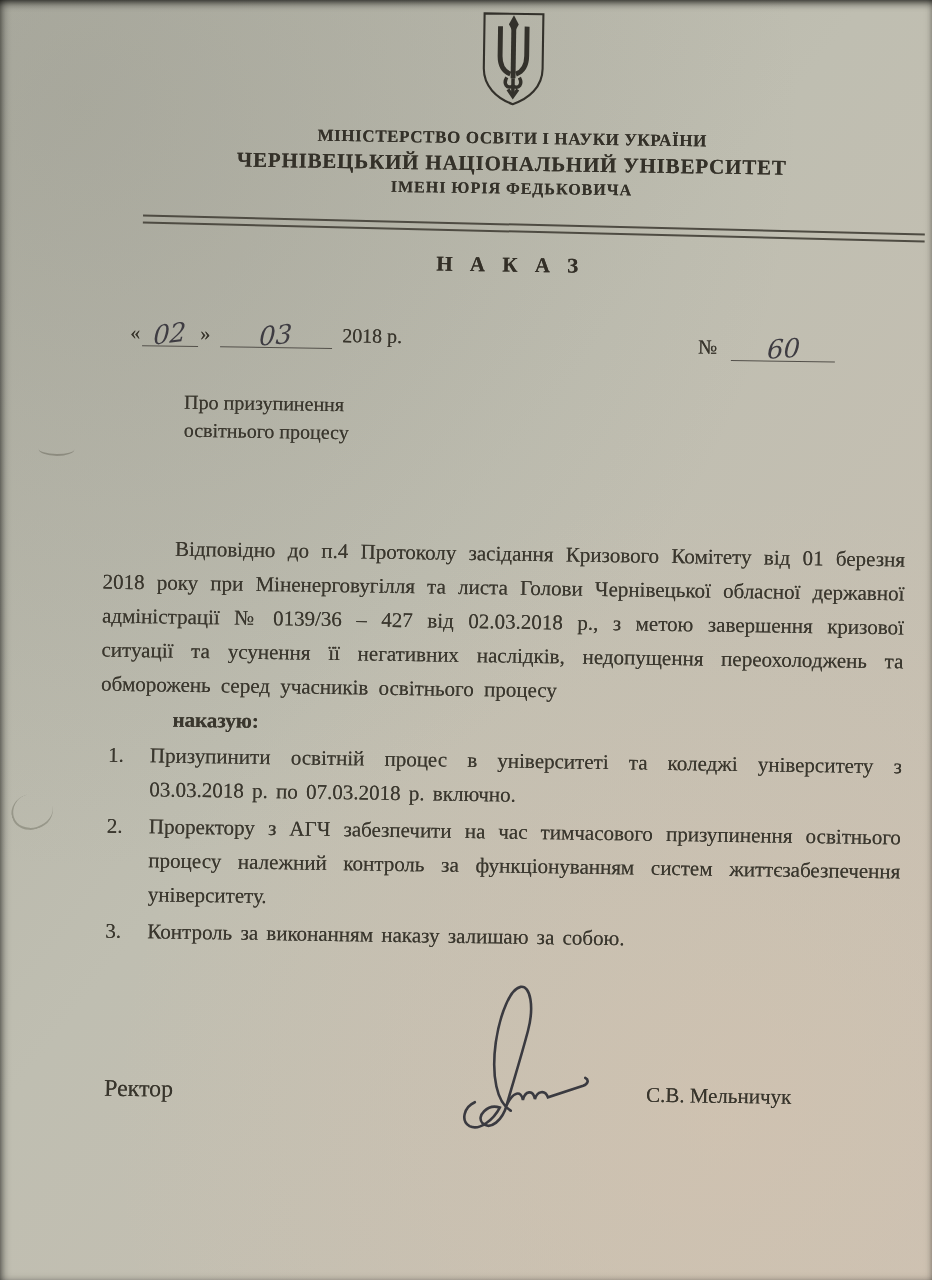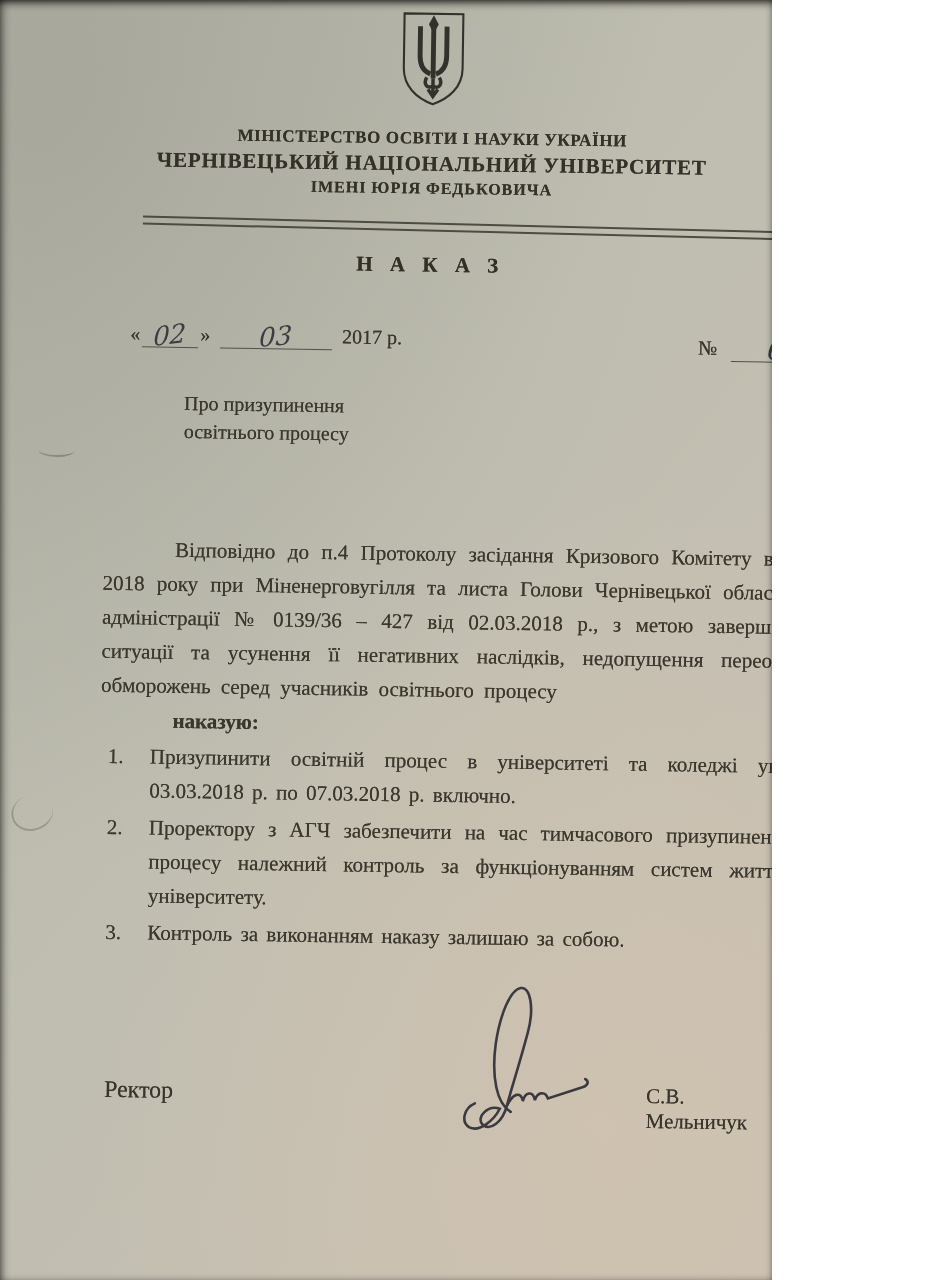--- a/index.html
+++ b/index.html
@@ -1,17 +1,17 @@
 <!DOCTYPE html>
 <html><head>
 <meta charset="utf-8">
 <style>
   html,body{margin:0;padding:0;width:948px;height:1280px;overflow:hidden;}
   .photo{
-    position:relative;width:772px;height:1280px;overflow:hidden;
+    position:relative;width:932px;height:1280px;overflow:hidden;
     background:
       radial-gradient(120% 90% at 78% 88%, rgba(213,196,176,0.55), rgba(213,196,176,0) 55%),
       radial-gradient(130% 100% at 8% 8%, rgba(138,138,128,0.28), rgba(138,138,128,0) 60%),
       linear-gradient(128deg,#b1b1a5 0%, #bfbeb1 45%, #cac0b2 100%);
     font-family:"Liberation Serif", serif;
     color:#38352c;
   }
   .edges{position:absolute;inset:0;pointer-events:none;z-index:9;
     box-shadow:
       inset 0 7px 8px -5px rgba(10,10,8,0.9),
@@ -89,21 +89,21 @@
       <div class="hdr-l1">МІНІСТЕРСТВО ОСВІТИ І НАУКИ УКРАЇНИ</div>
       <div class="hdr-l2">ЧЕРНІВЕЦЬКИЙ НАЦІОНАЛЬНИЙ УНІВЕРСИТЕТ</div>
       <div class="hdr-l3">ІМЕНІ ЮРІЯ ФЕДЬКОВИЧА</div>
     </div>
 
     <div class="sep"></div>
 
     <div class="ordtitle">Н А К А З</div>
 
     <div class="daterow">
-      <span>«</span><span class="blank day"><span class="hand a">02</span></span><span>»</span><span class="blank month"><span class="hand b">03</span></span><span>2017 р.</span>
+      <span>«</span><span class="blank day"><span class="hand a">02</span></span><span>»</span><span class="blank month"><span class="hand b">03</span></span><span>2018 р.</span>
     </div>
     <div class="numrow">
       <span>№</span><span class="blank num"><span class="hand c">60</span></span>
     </div>
 
     <div class="subject">
       <span>Про призупинення</span>
       <span>освітнього процесу</span>
     </div>
 

